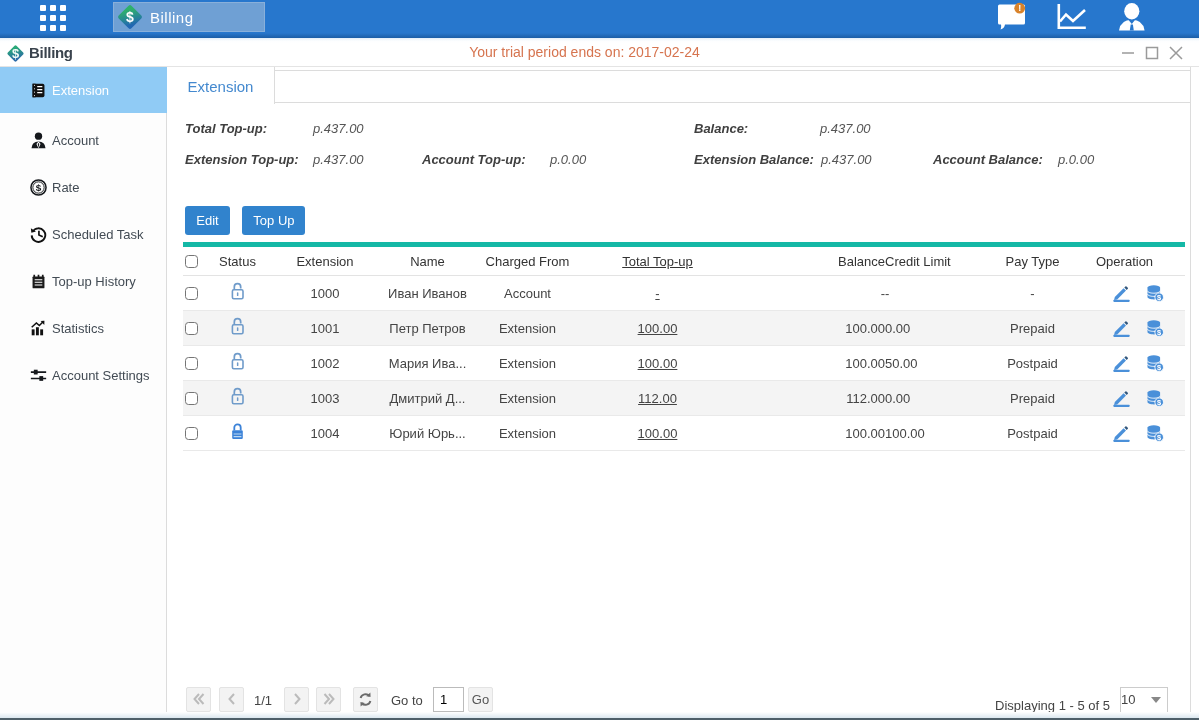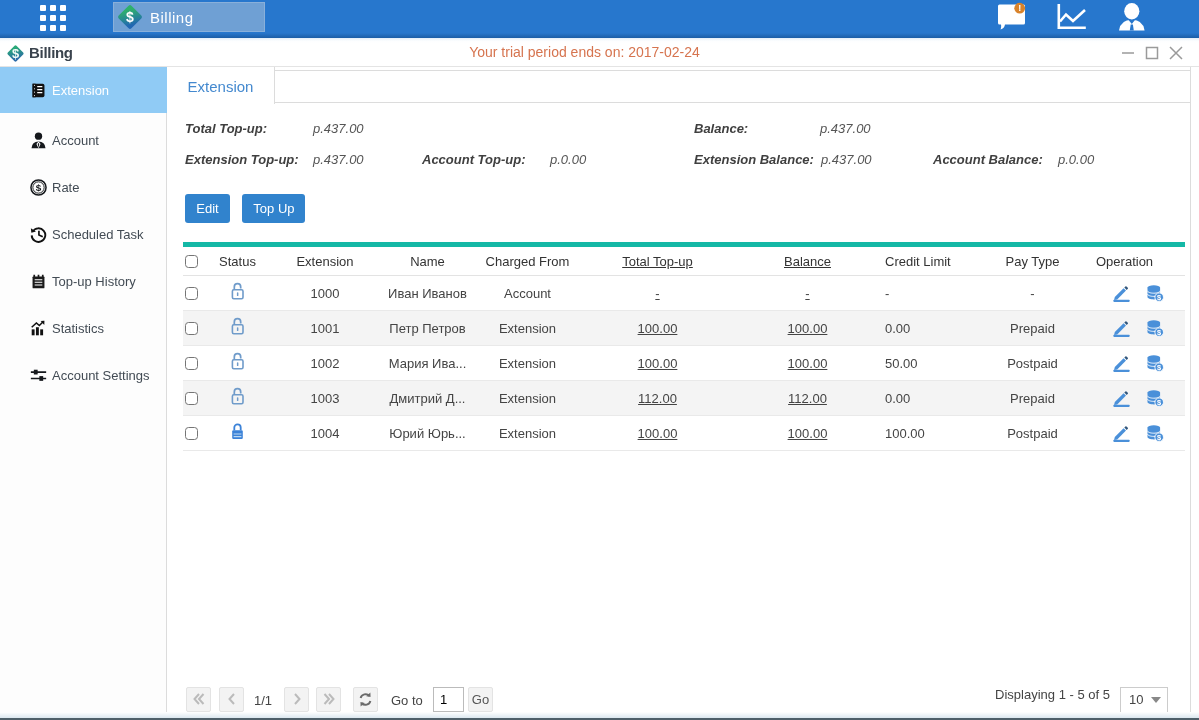--- a/index.html
+++ b/index.html
@@ -33,43 +33,43 @@
 .content { position:absolute; left:168px; top:67px; width:1022px; height:649px; background:#fff; }
 .tabrow { position:absolute; left:0; top:3px; width:1022px; height:33px; border-top:1px solid #dcdcdc;
   border-bottom:1px solid #dcdcdc; background:#fff; }
 .tab1 { position:absolute; left:-1px; top:-4px; width:108px; height:37px; border-right:1px solid #dcdcdc;
   background:#fff; color:#4489cf; font-size:15px; text-align:center; line-height:40px; }
 .stats { position:absolute; left:0; top:36px; width:1022px; }
 .stat { position:absolute; font-size:13px; color:#555; white-space:nowrap;font-style:italic; }
 .stat b { color:#404040; }
 .btnrow { position:absolute; left:17px; top:127px; }
 .btn { display:inline-block; height:29px; background:#3183cd; color:#fff; font-size:13px;
-  border-radius:3px; text-align:center; line-height:29px; vertical-align:top; }
+  border-radius:3px; text-align:center; line-height:29px; vertical-align:top;margin-top:12px; }
 
 .tbl { position:absolute; left:15px; top:175px; width:1002px; font-size:13px; color:#444; }
 .trow { position:absolute; left:0; width:1002px; display:flex; align-items:center; }
 .thead { height:34px; border-top:5px solid #14b8a6; border-bottom:1px solid #e3e3e3; color:#333; }
 .tr { height:35px; border-bottom:1px solid #e9e9e9; }
 .tr.alt { background:#f4f4f4; }
 .c0 { width:27px; }  
 .c1 { width:55px; text-align:center; }   
 .c2 { width:120px; text-align:center; }  
 .c3 { width:85px; text-align:center; white-space:nowrap; }   
 .c4 { width:115px; text-align:center; }  
 .c5 { width:145px; text-align:center;text-decoration:underline; }  
-.c6 { width:155px; text-align:center;text-decoration:underline; }  
+.c6 { width:155px; text-align:right; }  
 .c7 { width:100px; text-align:left; }  
 .c8 { width:95px; text-align:center; }   
 .c9 { width:90px; text-align:left; padding-left:33px; }   
 .cb { width:13px; height:13px; border:1.5px solid #757575; border-radius:3.5px; background:#fff; margin-left:2px; }
 
 .pager { position:absolute; left:0; top:620px; width:1022px; height:46px; font-size:13px; color:#555; }
 .pbtn { position:absolute; top:0; width:25px; height:25px; background:#f3f3f3; border:1px solid #e3e3e3;
   border-radius:2px; text-align:center; color:#b3b3b3; font-size:15px; line-height:23px; }
-.pgright { position:absolute; top:0; right:22px; display:flex; align-items:flex-start; }
+.pgright { position:absolute; top:0; right:22px; display:flex; align-items:flex-end; }
 </style>
 </head>
 <body>
 
 <div class="topbar">
   <div class="gridicon">
     <div style="left:0;top:0"></div>
       <div style="left:10px;top:0"></div>
       <div style="left:20px;top:0"></div>
     <div style="left:0;top:10px"></div>
@@ -400,21 +400,21 @@
           <path d="M2.8 6.5 a5.5 5.5 0 0 1 9.3 -2.5" fill="none" stroke="#6b6b6b" stroke-width="2.1"></path>
           <path d="M13.2 0.6 L13.4 5.4 L8.8 4.4 z" fill="#6b6b6b"></path>
           <path d="M13.2 9.5 a5.5 5.5 0 0 1 -9.3 2.5" fill="none" stroke="#6b6b6b" stroke-width="2.1"></path>
           <path d="M2.8 15.4 L2.6 10.6 L7.2 11.6 z" fill="#6b6b6b"></path>
         </svg></div>
     <div style="position:absolute;left:223px;top:6px;color:#444">Go to</div>
     <input style="position: absolute; left: 265px; top: 0px; width: 31px; height: 25px; border: 1px solid rgb(187, 187, 187); font-size: 13px; padding-left: 6px; font-family: inherit;" value="1">
     <div class="pbtn" style="left:300px;width:25px;color:#555;font-size:13px">Go</div>
     <div class="pgright">
       <span style="color:#444">Displaying 1 - 5 of 5</span>
-      <div style="width:48px;height:26px;border:1px solid #ccc;margin-left:10px;position:relative;font-size:13px;color:#444;line-height:24px;padding-left:8px">10
+      <div style="width:48px;height:26px;border:1px solid #ccc;margin-left:10px;position:relative;font-size:13px;color:#444;line-height:24px;">10
         <svg style="position:absolute;right:6px;top:9px" width="10" height="7">
             <path d="M0 0 h10 l-5 6 z" fill="#888"></path>
           </svg>
       </div>
     </div>
   </div>
 </div>
 <div style="position:absolute;left:1190px;top:67px;width:1px;height:649px;background:#dcdcdc"></div>
 <div style="position:absolute;left:0;top:712px;width:1199px;height:6px;background:linear-gradient(#ffffff,#dbe7ef)"></div>
 <div style="position:absolute;left:0;top:718px;width:1199px;height:2px;background:#4e5f69"></div>

